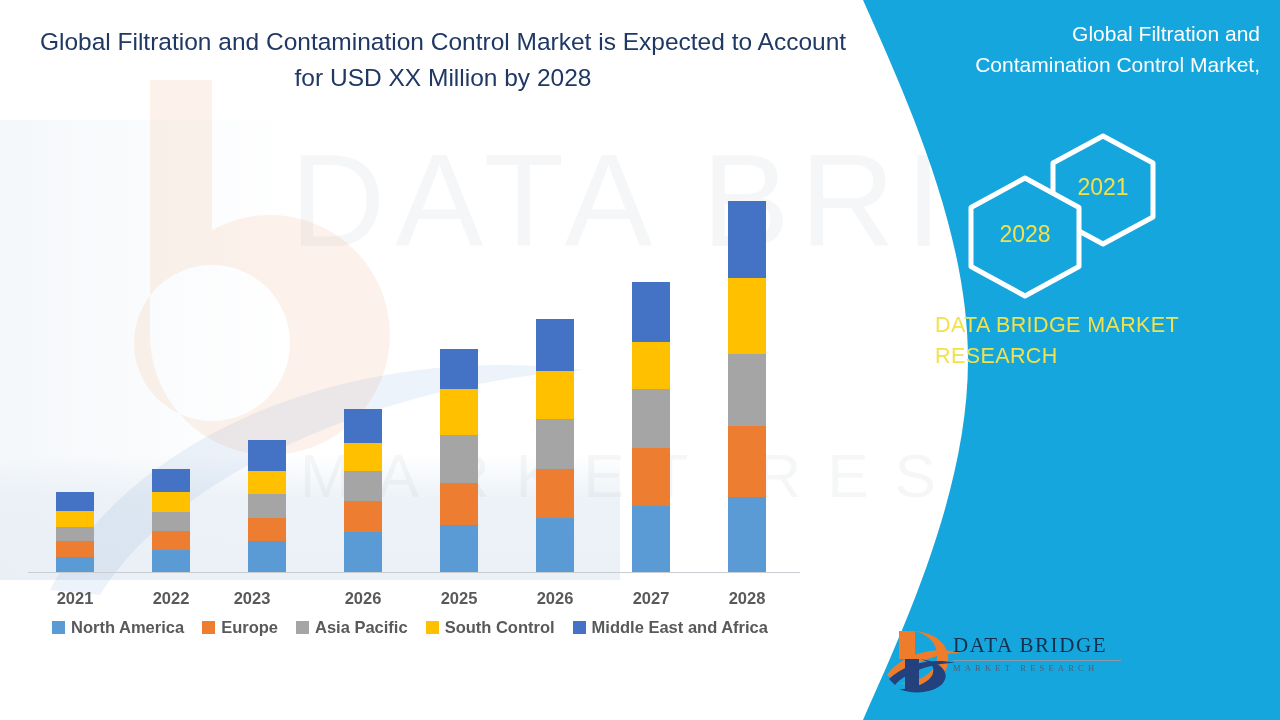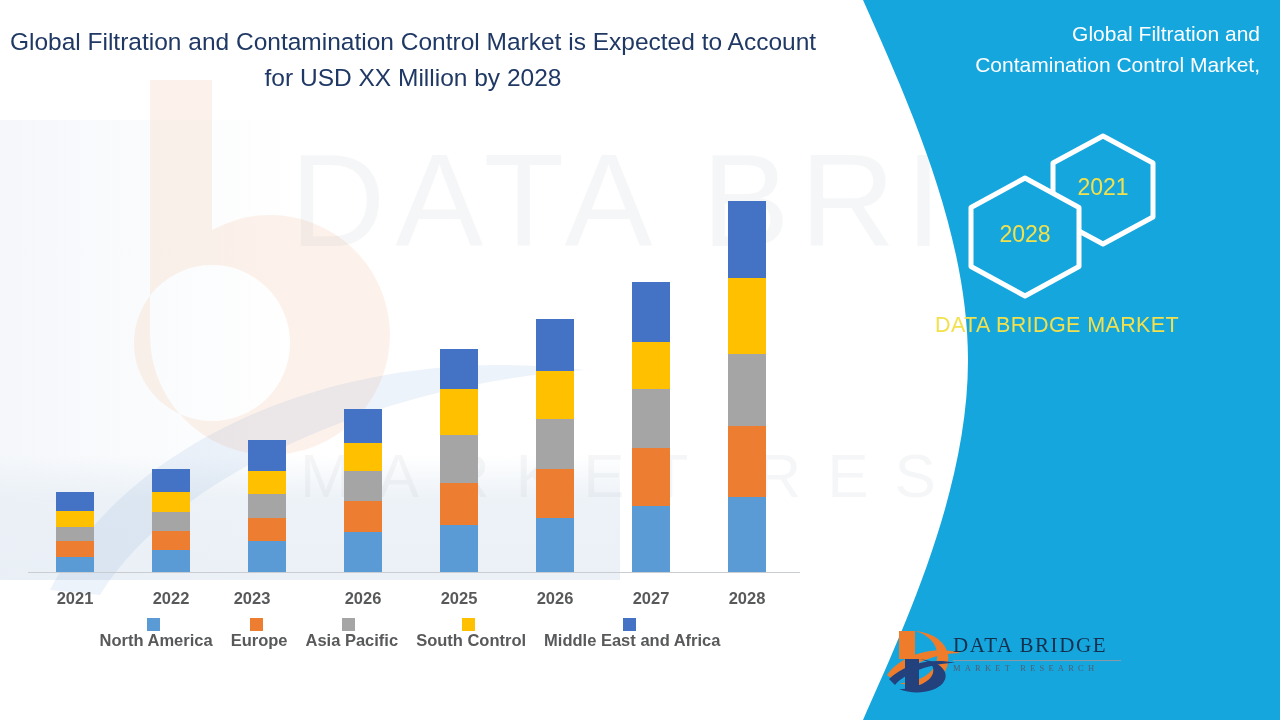--- a/index.html
+++ b/index.html
@@ -34,21 +34,21 @@
   
   .watermark{
     position:absolute;pointer-events:none;user-select:none;
     color:#9aa3ad;opacity:.085;white-space:nowrap;font-weight:400;
   }
   .wm-top{left:290px;top:125px;font-size:132px;letter-spacing:10px;}
   .wm-bottom{left:300px;top:440px;font-size:62px;letter-spacing:26px;}
 
   
   .title{
-    position:absolute;left:4px;top:24px;width:818px;
+    position:absolute;left:34px;top:24px;width:818px;
     text-align:center;color:#1f3864;
     font-size:24.5px;line-height:36px;font-weight:400;
   }
 
   
   .chart{position:absolute;left:0;top:150px;width:820px;height:425px;}
   .axis-line{
     position:absolute;left:28px;top:572px;width:772px;height:1px;background:#c9cdd2;
   }
   .bar{
@@ -61,21 +61,21 @@
   .xlabel{
     position:absolute;top:0;width:80px;text-align:center;
     font-size:16.5px;font-weight:700;color:#58595b;
   }
 
   
   .legend{
     position:absolute;left:0;top:618px;width:820px;
     display:flex;align-items:center;justify-content:center;gap:0px;
   }
-  .legend-item{display:flex;align-items:center;margin:0 9px;flex-direction:column;}
+  .legend-item{display:flex;align-items:center;margin:0 9px;}
   .legend-sw{width:13px;height:13px;margin-right:6px;display:inline-block;}
   .legend-lb{font-size:16.5px;font-weight:700;color:#58595b;white-space:nowrap;}
 
   
   .right-panel{
     position:absolute;left:0;top:0;width:1280px;height:720px;
     pointer-events:none;
   }
   .rp-content{
     position:absolute;left:925px;top:0;width:355px;height:720px;
@@ -240,20 +240,21 @@
       <div class="hex-label" style="left:88px;top:44px;width:120px;">2021</div>
 
       <svg class="hex" style="left:5px;top:42px;" width="130" height="130" viewBox="0 0 130 130">
         <polygon points="65,6 119,35.5 119,94.5 65,124 11,94.5 11,35.5" fill="#16a6de" stroke="#ffffff" stroke-width="5" stroke-linejoin="round"></polygon>
       </svg>
       <div class="hex-label" style="left:5px;top:91px;width:130px;">2028</div>
     </div>
 
     <div class="brand">
       <div>DATA BRIDGE MARKET</div>
+      <div>RESEARCH</div>
     </div>
 
     <div class="logo">
       <svg width="80" height="72" viewBox="0 0 80 72">
         <path d="M14 6 h16 v28 h-16 z" fill="#ef7c2a"></path>
         <path d="M30 6 C 54 8, 68 24, 62 42 C 56 58, 34 64, 14 58 C 34 58, 50 48, 52 34 C 54 20, 44 10, 30 6 Z" fill="#ef7c2a"></path>
         <path d="M2 50 C 16 30, 48 20, 76 28 C 50 28, 22 40, 10 56 Z" fill="#ef7c2a"></path>
         <path d="M20 34 h14 v30 h-14 z" fill="#22417d"></path>
         <path d="M34 34 C 56 36, 66 48, 58 58 C 50 68, 28 70, 14 64 C 32 64, 46 56, 48 48 C 50 40, 44 36, 34 34 Z" fill="#22417d"></path>
         <path d="M4 54 C 18 40, 46 32, 70 38 C 46 38, 20 48, 10 60 Z" fill="#22417d"></path>

